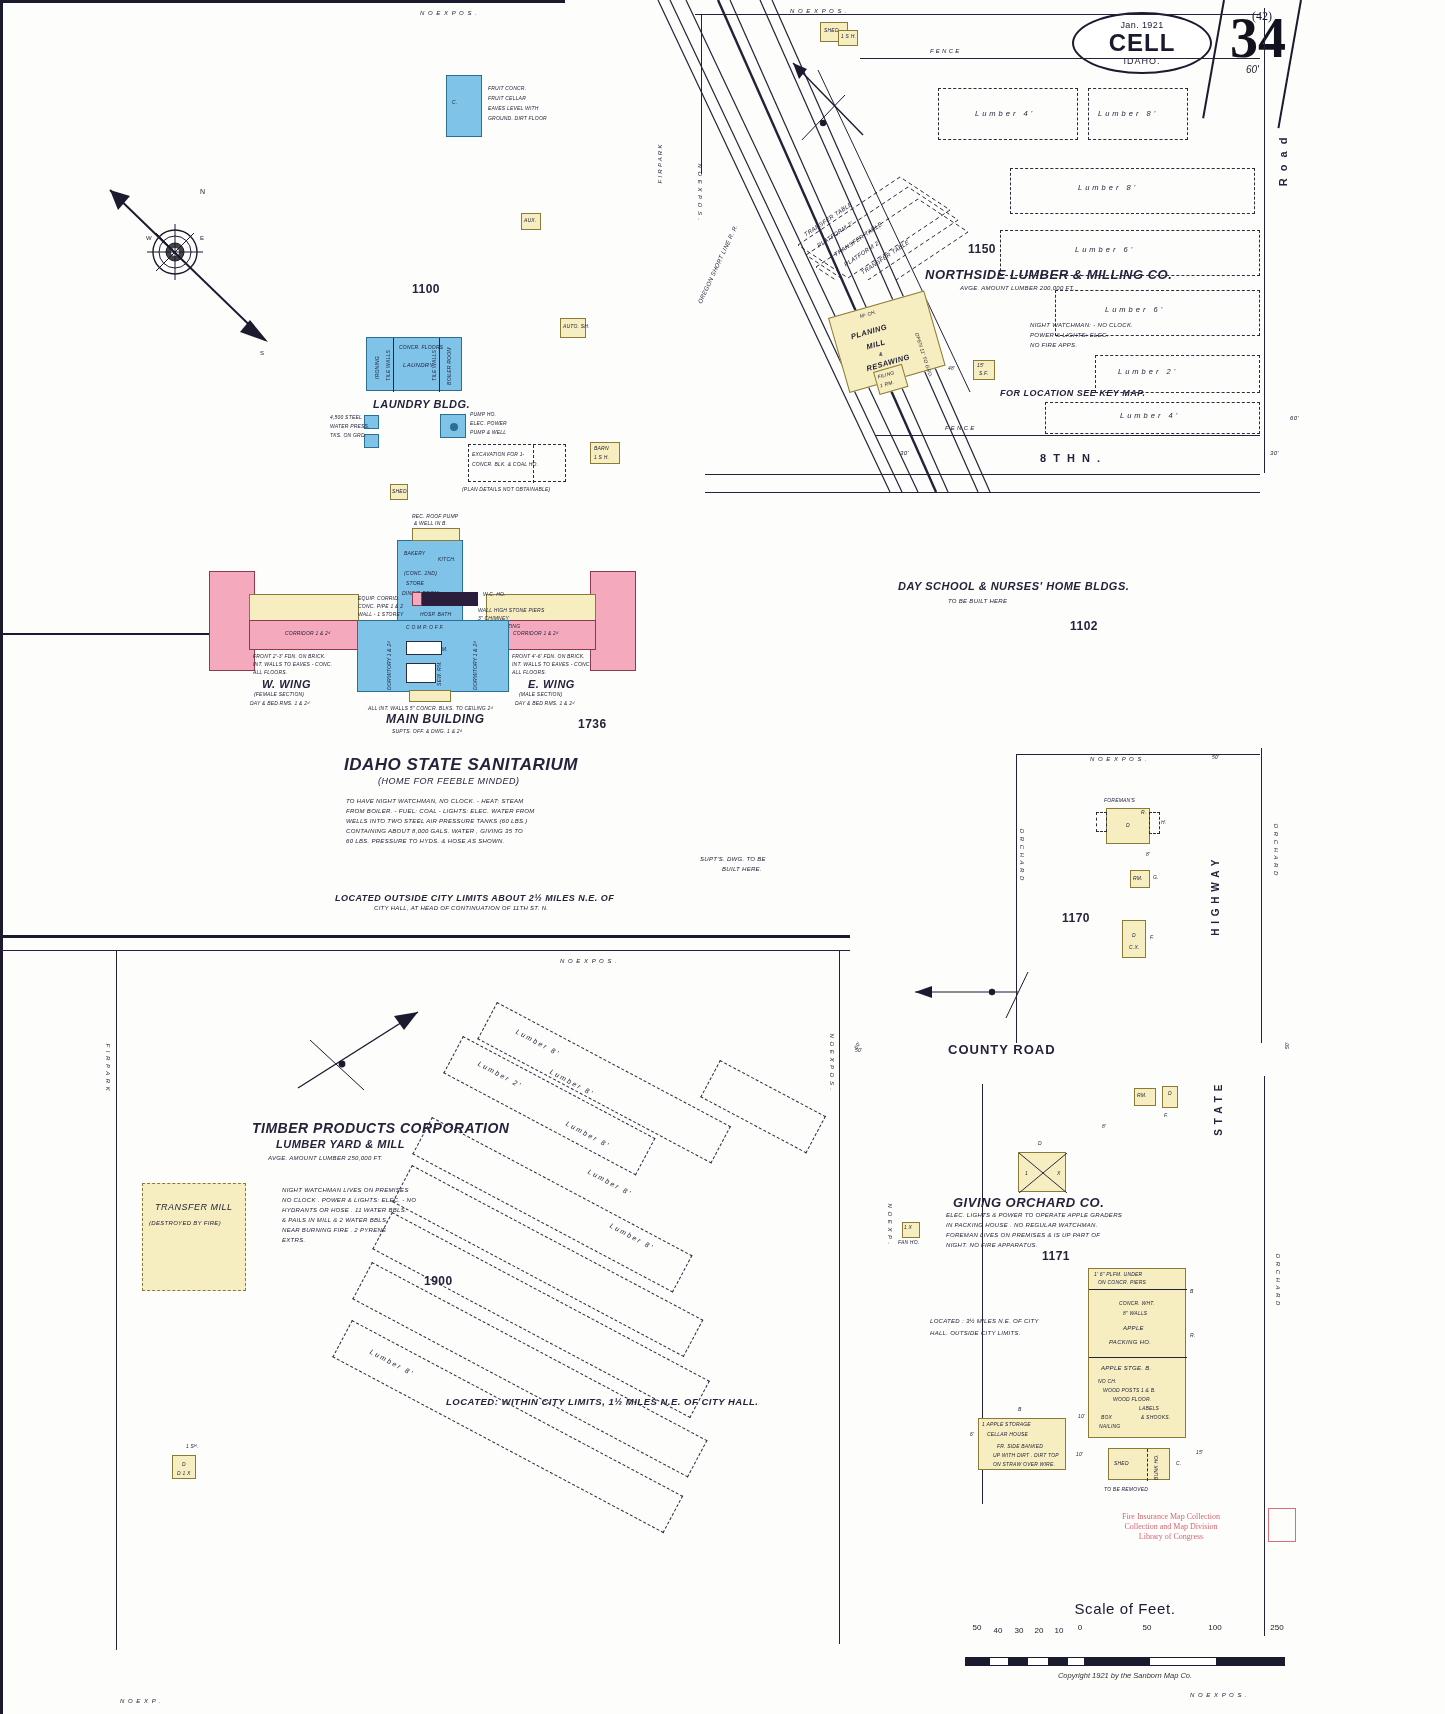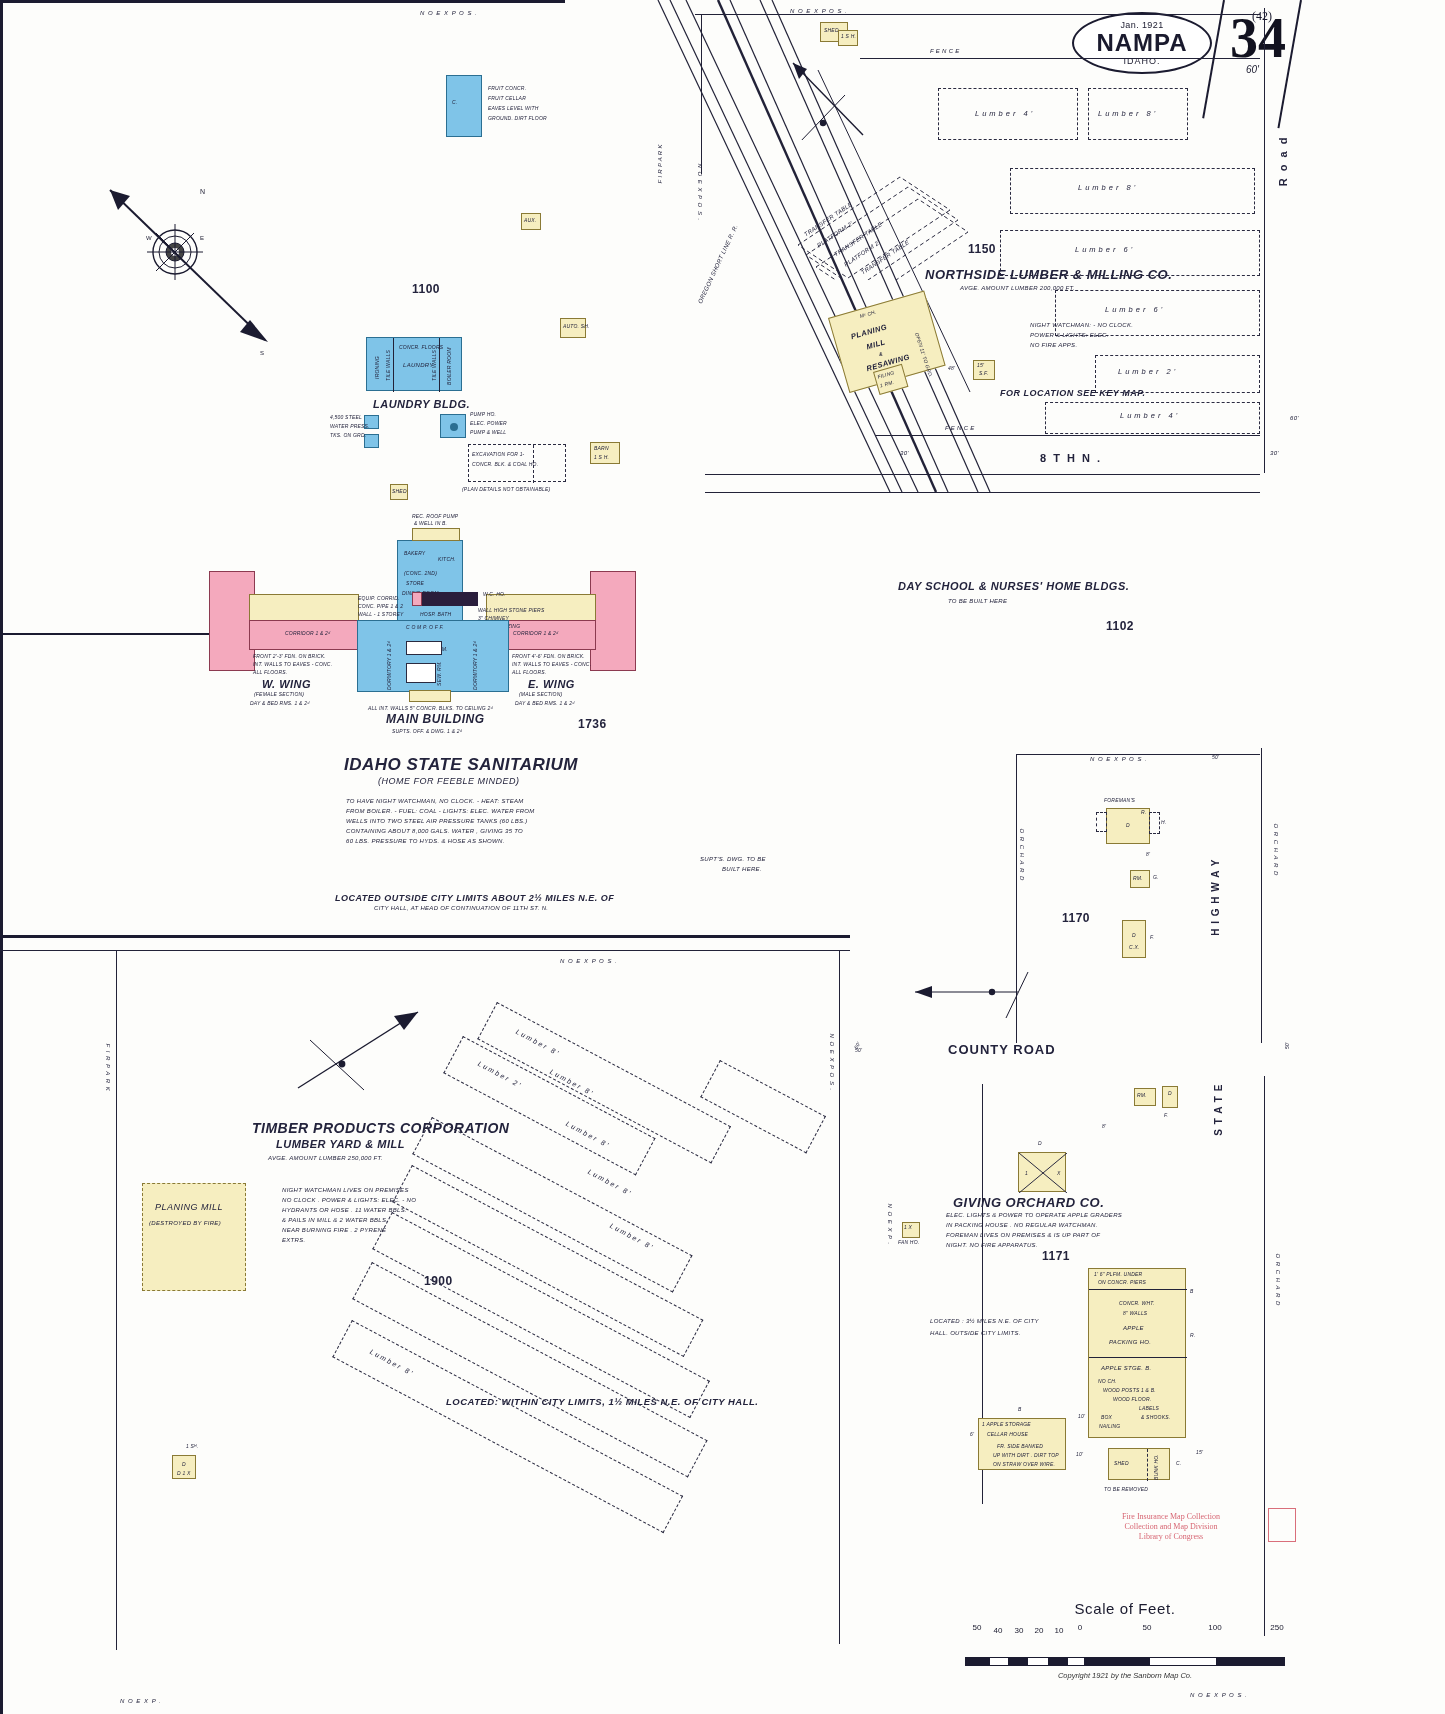--- a/index.html
+++ b/index.html
@@ -98,21 +98,21 @@
     transform-origin:left top;
   }
 </style>
 </head>
 <body>
 
 <div id="sheet">
 
   <div id="cartouche">
     <div id="cart-date" class="nonital">Jan. 1921</div>
-    <div id="cart-city" class="nonital">NAMPA</div>
+    <div id="cart-city" class="nonital">CELL</div>
     <div id="cart-state" class="nonital">IDAHO.</div>
   </div>
   <div id="sheetparen" class="nonital">(42)</div>
   <div id="sheetnum">34</div>
   <div id="sheet60">60'</div>
   <div class="slashline" style="left:1223px;top:0px;height:120px;transform:rotate(10deg);"></div>
   <div class="slashline" style="left:1300px;top:0px;height:130px;transform:rotate(10deg);"></div>
 
   <div class="thick" style="left:695px;top:8px;width:565px;"></div>
   <div class="hline" style="left:695px;top:14px;width:565px;"></div>
@@ -217,21 +217,21 @@
 
   <svg class="abs" style="left:775px;top:55px;width:95px;height:85px;">
     <line x1="88" y1="80" x2="18" y2="8" stroke="#1b1b30" stroke-width="1.4"></line>
     <polygon points="18,8 32,14 24,24" fill="#1b1b30"></polygon>
     <circle cx="48" cy="68" r="3.2" fill="#1b1b30"></circle>
     <line x1="70" y1="40" x2="24" y2="88" stroke="#1b1b30" stroke-width="1"></line>
   </svg>
 
   <div class="mt lg bold" style="left:412px;top:283px;font-style:normal;">1100</div>
   <div class="mt lg bold" style="left:578px;top:718px;font-style:normal;">1736</div>
-  <div class="mt lg bold" style="left:1070px;top:620px;font-style:normal;margin-left:36px;">1102</div>
+  <div class="mt lg bold" style="left:1070px;top:620px;font-style:normal;">1102</div>
 
   <svg class="abs" style="left:100px;top:180px;width:200px;height:180px;">
     <circle cx="75" cy="72" r="22" fill="none" stroke="#1b1b30" stroke-width="1.4"></circle>
     <circle cx="75" cy="72" r="16" fill="none" stroke="#1b1b30" stroke-width="1"></circle>
     <circle cx="75" cy="72" r="9" fill="#444" stroke="#1b1b30" stroke-width="1"></circle>
     <circle cx="75" cy="72" r="4" fill="#fff"></circle>
     <g stroke="#1b1b30" stroke-width="1">
       <line x1="75" y1="44" x2="75" y2="100"></line>
       <line x1="47" y1="72" x2="103" y2="72"></line>
       <line x1="56" y1="53" x2="94" y2="91"></line>
@@ -450,21 +450,21 @@
   <div class="mt xs" style="left:268px;top:1155px;">AVGE. AMOUNT LUMBER 250,000 FT.</div>
   <div class="mt xs" style="left:282px;top:1187px;">NIGHT WATCHMAN LIVES ON PREMISES</div>
   <div class="mt xs" style="left:282px;top:1197px;">NO CLOCK . POWER &amp; LIGHTS: ELEC. - NO</div>
   <div class="mt xs" style="left:282px;top:1207px;">HYDRANTS OR HOSE . 11 WATER BBLS.</div>
   <div class="mt xs" style="left:282px;top:1217px;">&amp; PAILS IN MILL &amp; 2 WATER BBLS.</div>
   <div class="mt xs" style="left:282px;top:1227px;">NEAR BURNING FIRE . 2 PYRENE</div>
   <div class="mt xs" style="left:282px;top:1237px;">EXTRS.</div>
   <div class="mt sm bold" style="left:446px;top:1397px;font-size:9.5px;">LOCATED:  WITHIN CITY LIMITS, 1½ MILES N.E. OF CITY HALL.</div>
 
   <div class="bldg yellow" style="left:142px;top:1183px;width:104px;height:108px;border-style:dashed;">
-    <div class="mt sm" style="left:12px;top:18px;font-size:9px;">PLANING  MILL</div>
+    <div class="mt sm" style="left:12px;top:18px;font-size:9px;">TRANSFER  MILL</div>
     <div class="mt xs" style="left:6px;top:36px;">(DESTROYED BY FIRE)</div>
   </div>
 
   <div class="bldg yellow" style="left:172px;top:1455px;width:24px;height:24px;">
     <div class="mt tiny" style="left:9px;top:6px;">D</div>
     <div class="mt tiny" style="left:4px;top:15px;">D 1 X</div>
   </div>
   <div class="mt tiny" style="left:186px;top:1444px;">1 Sᴴ.</div>
 
   <svg class="abs" style="left:290px;top:1000px;width:140px;height:100px;">

